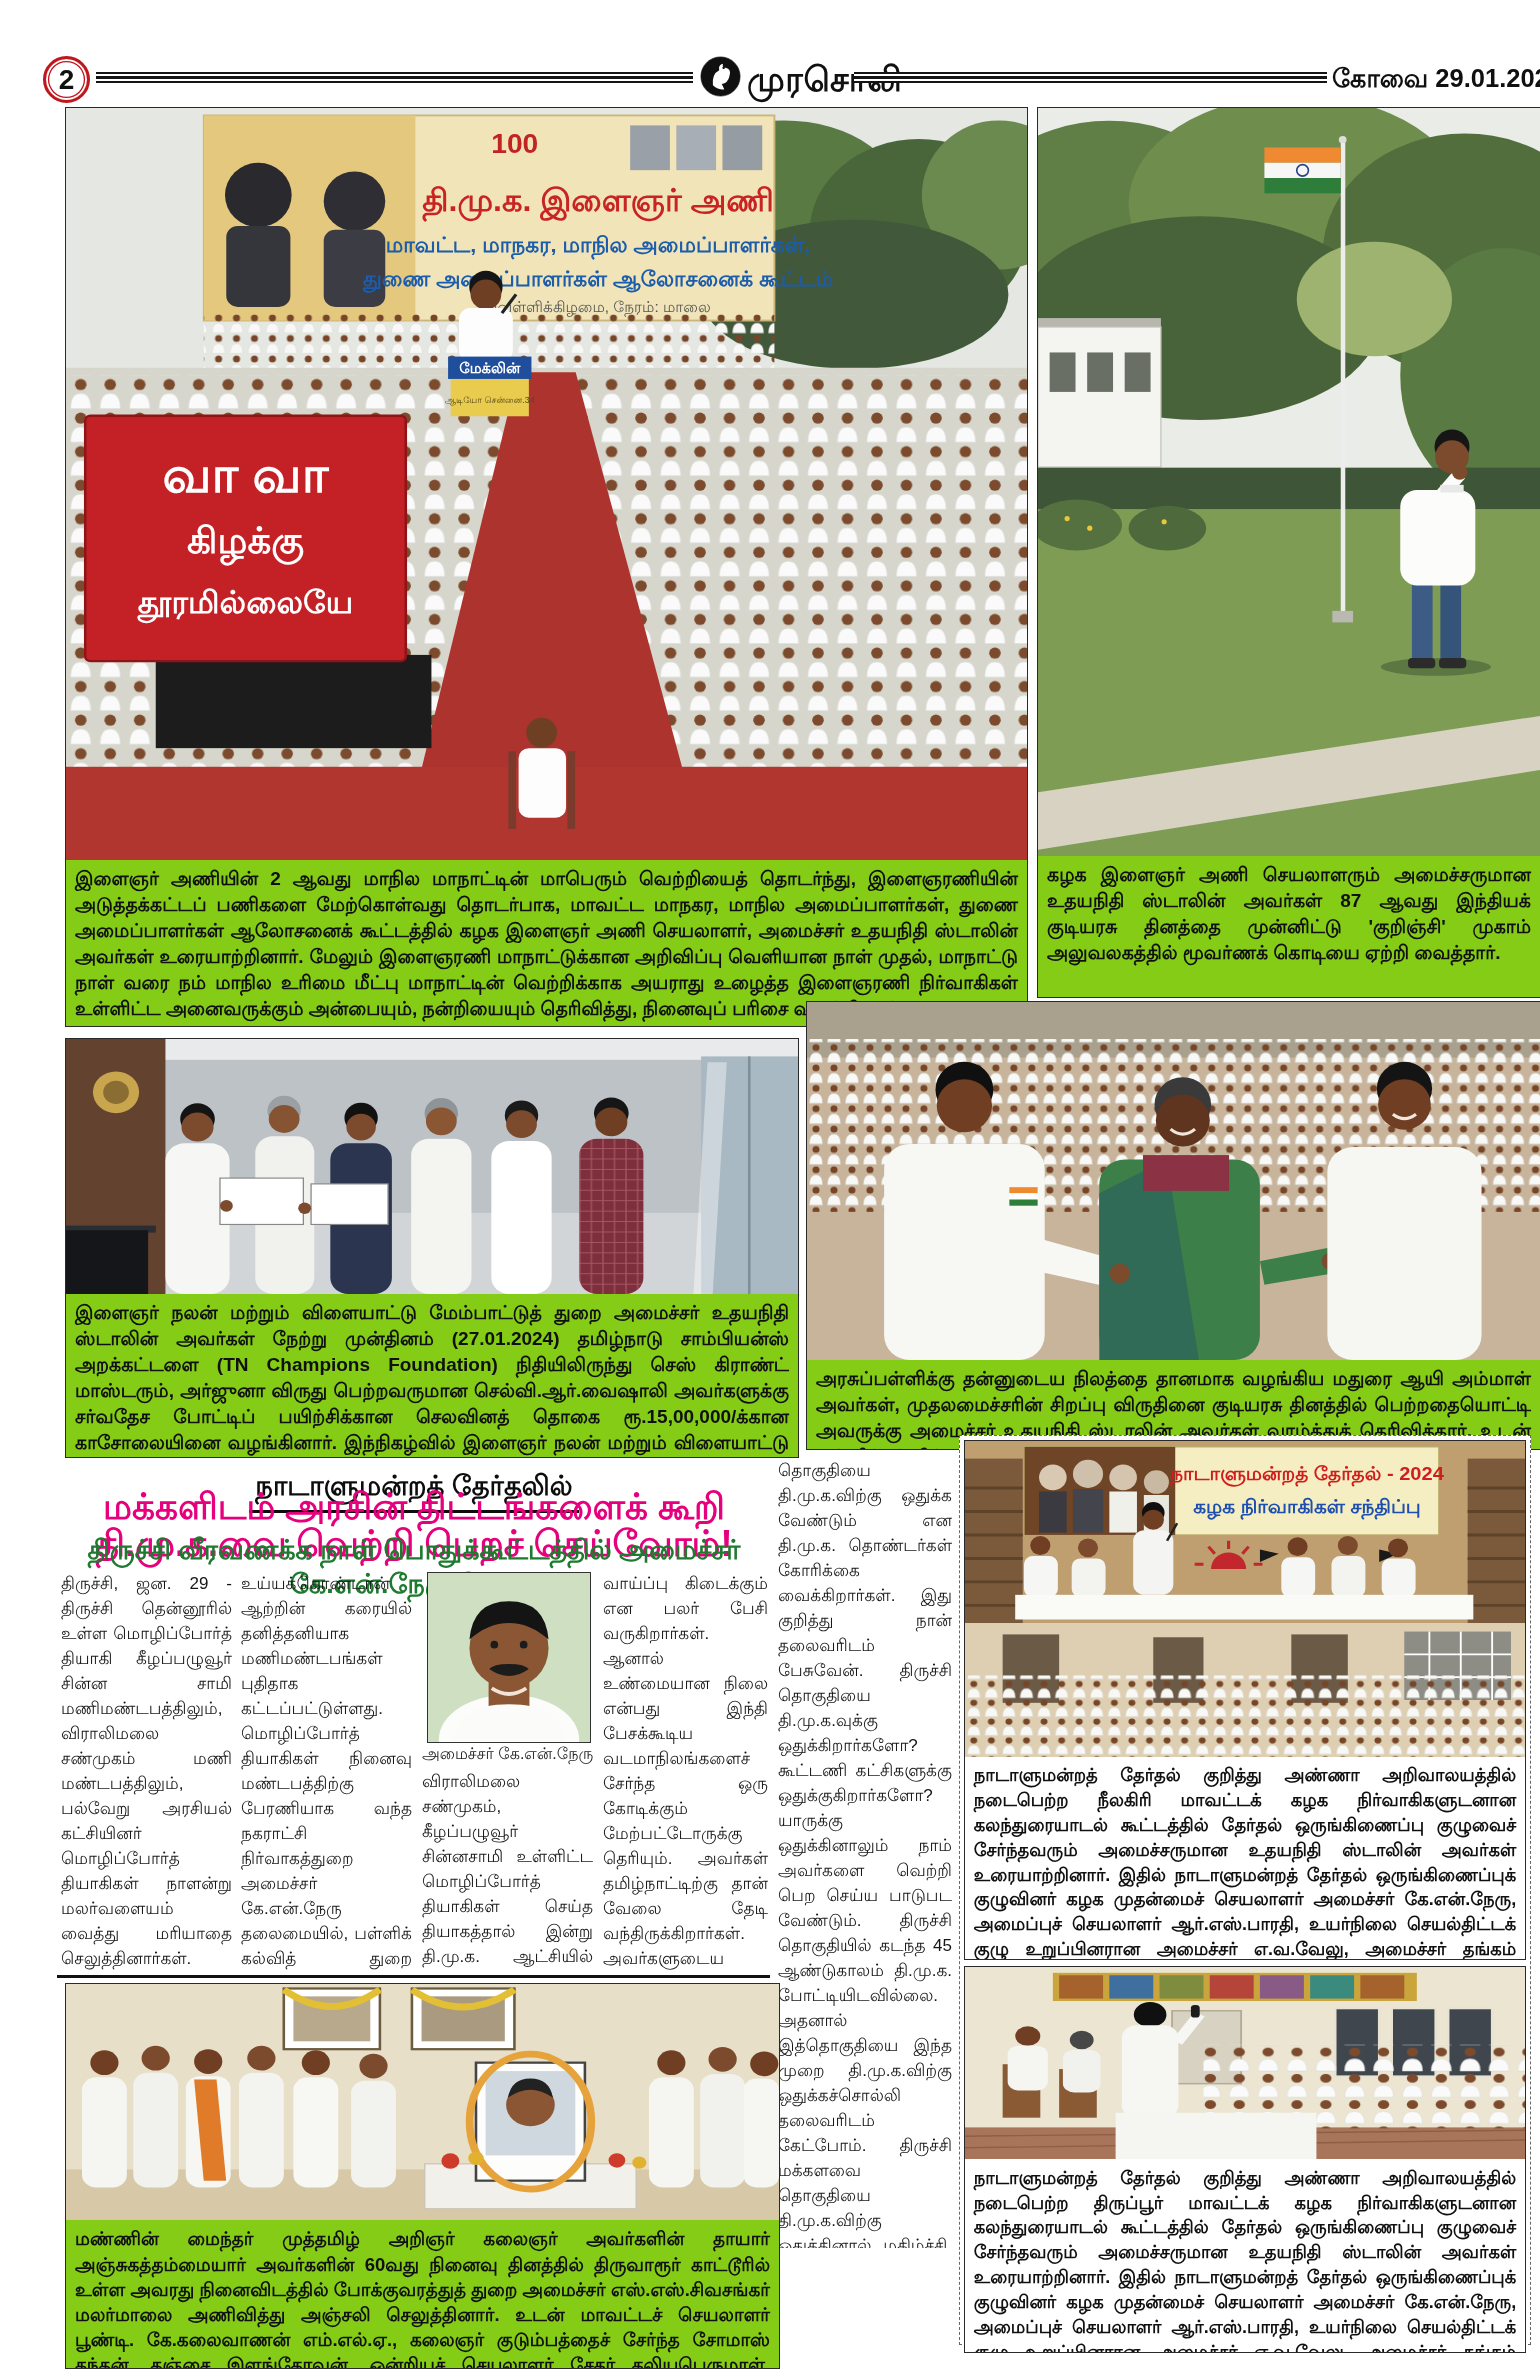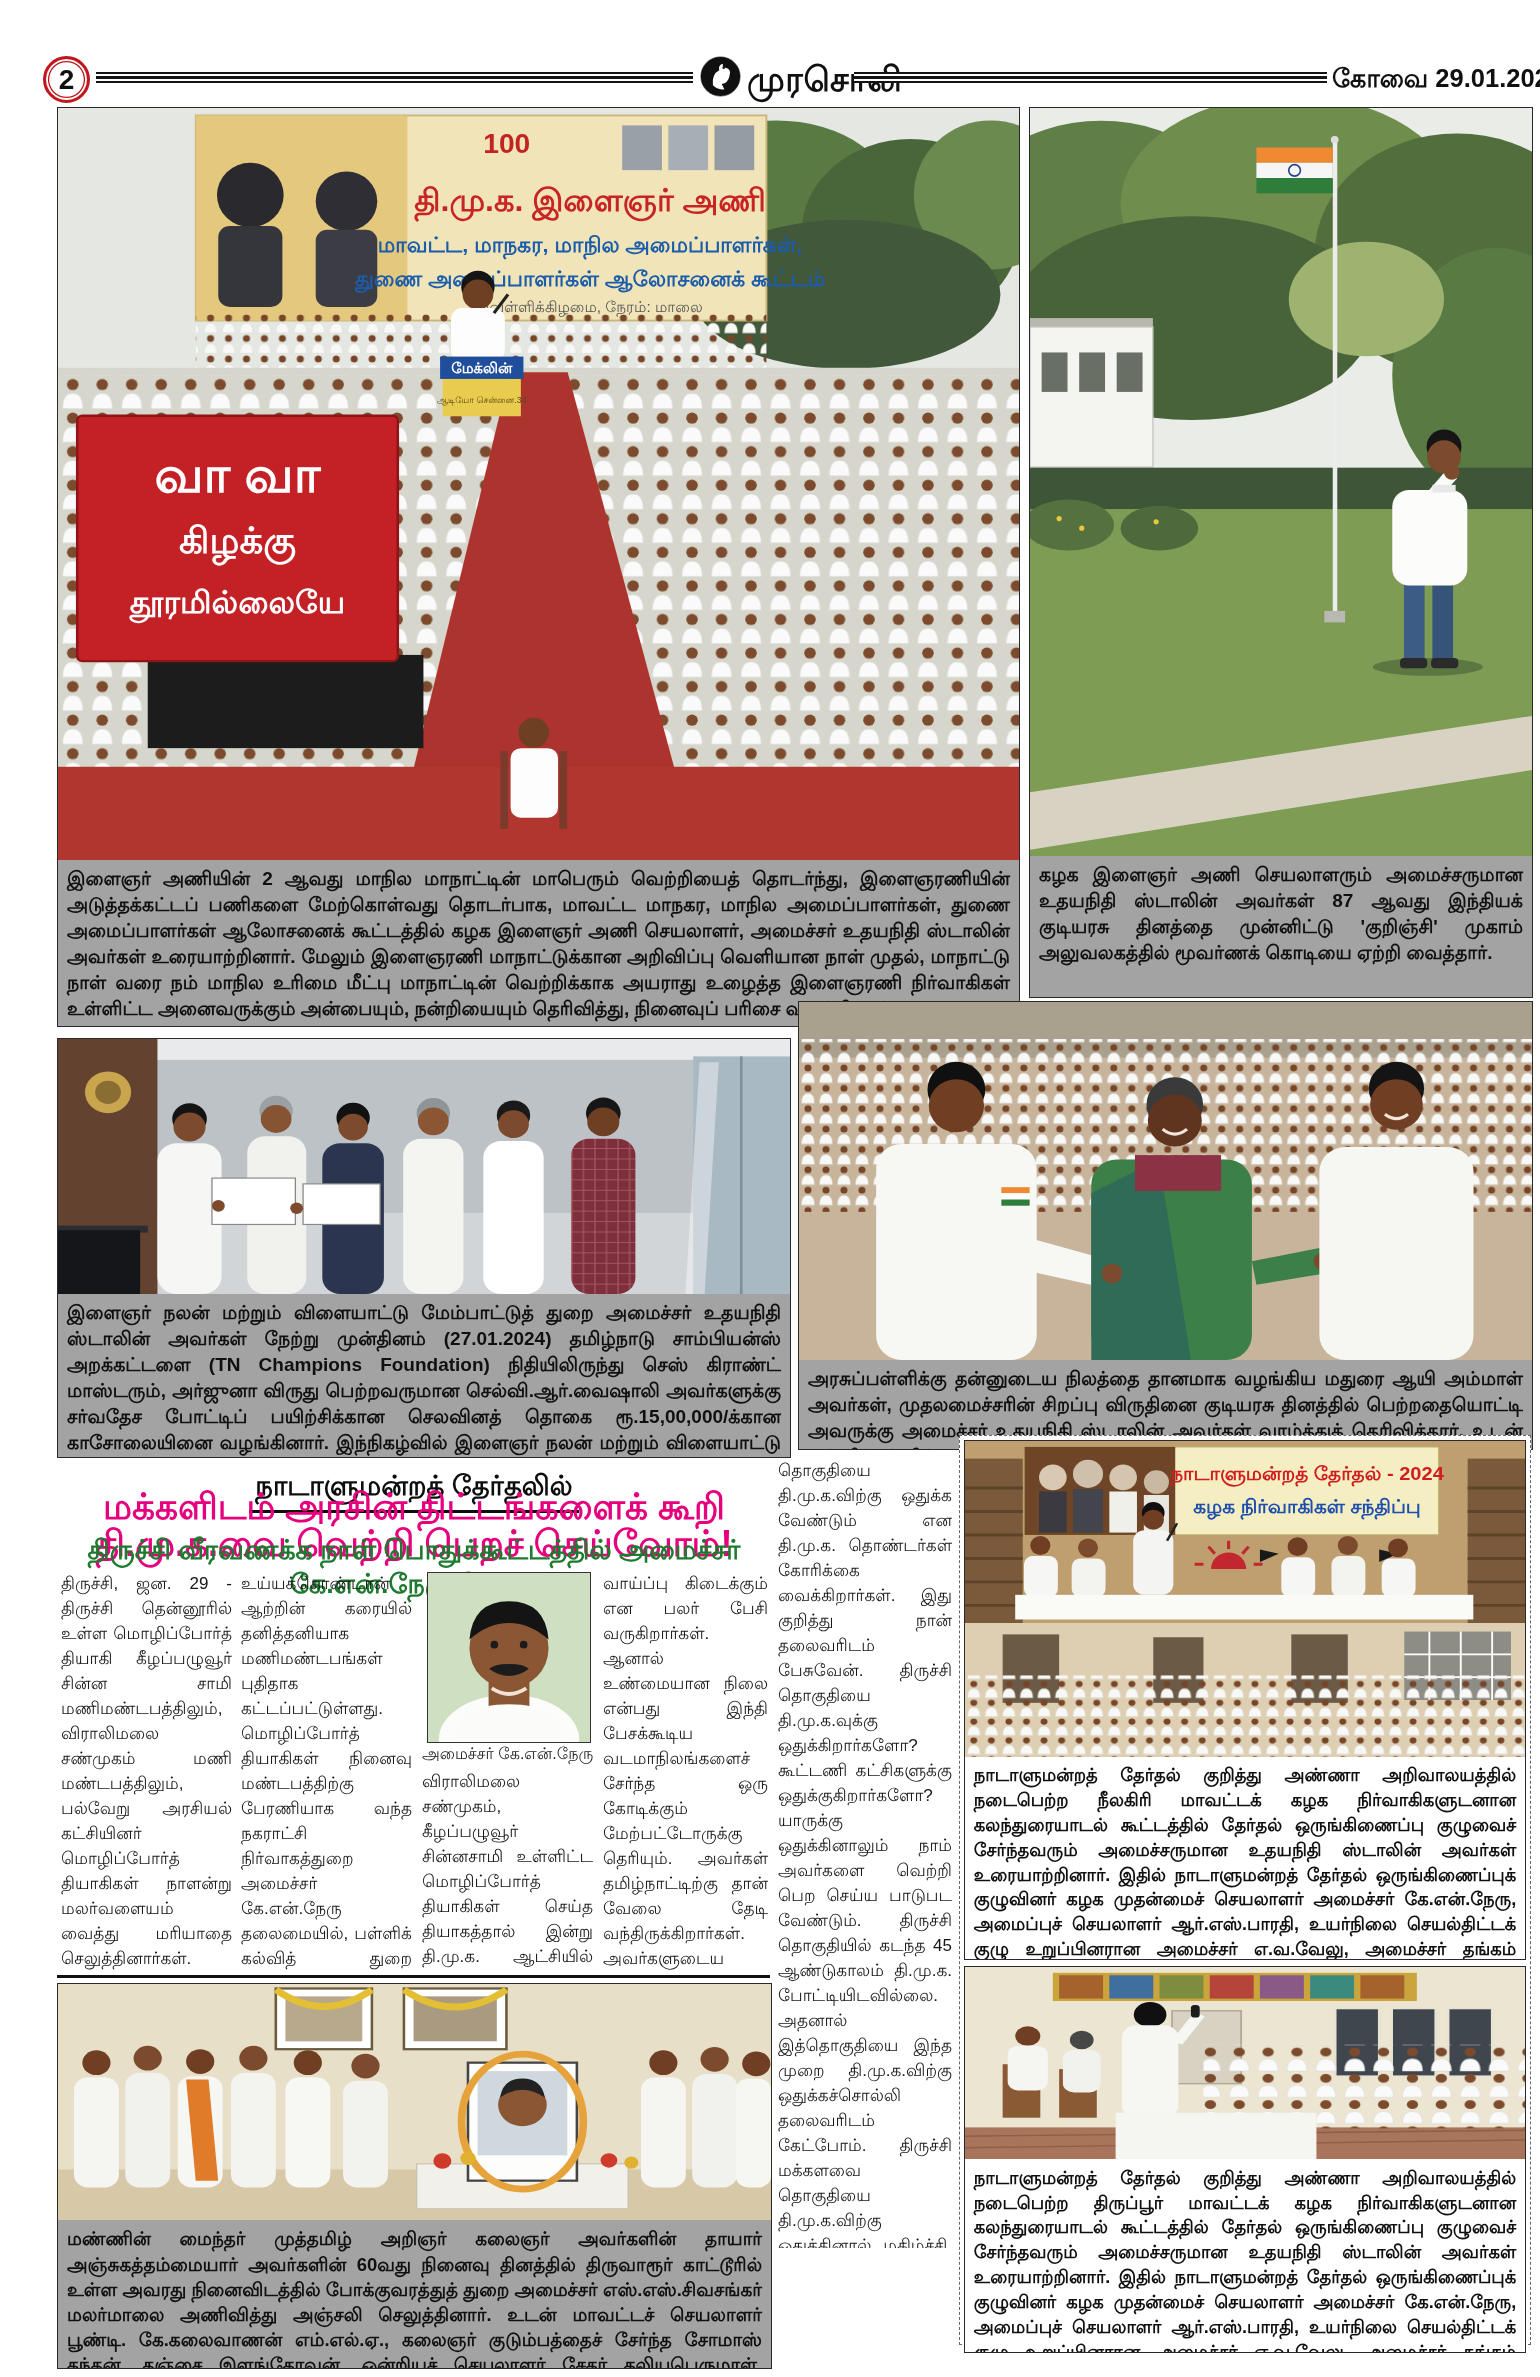--- a/index.html
+++ b/index.html
@@ -6,21 +6,21 @@
   .page{position:relative;width:1541px;height:2377px;background:#ffffff;font-family:"Liberation Sans",sans-serif;color:#111;overflow:hidden;}
   
   .pgnum{position:absolute;left:43px;top:56px;width:41px;height:41px;border:3.2px solid #c0161d;border-radius:50%;box-shadow:inset 0 0 0 1.9px #fff, inset 0 0 0 3.2px #c0161d;display:flex;align-items:center;justify-content:center;font-size:28px;font-weight:bold;color:#111;background:#fff;}
   .rule{position:absolute;height:11px;background:linear-gradient(#141414 0 1.9px,#fff 1.9px 3.8px,#141414 3.8px 7px,#fff 7px 9px,#141414 9px 11px);}
   .r1{left:96px;top:72px;width:597px;}
   .r2{left:854px;top:72px;width:473px;}
   .logo{position:absolute;left:699px;top:55px;}
   .masthead{position:absolute;left:747px;top:60px;font-size:34px;font-weight:bold;letter-spacing:0.6px;color:#101010;}
   .edition{position:absolute;left:1332px;top:64px;font-size:25.5px;font-weight:bold;color:#101010;white-space:nowrap;}
   
-  .box{position:absolute;border:1.9px solid #2a2a2a;background:#a3a3a3;overflow:hidden;}
+  .box{position:absolute;border:1.9px solid #2a2a2a;background:#84cc16;overflow:hidden;margin-left:8px;}
   .ph{display:block;width:100%;}
   .cap{font-weight:bold;font-size:19px;line-height:1.36;text-align:justify;padding:6.4px 9px 3.8px 9px;color:#101010;overflow:hidden;}
   .blockA{left:57px;top:107px;width:961px;height:918px;}
   .blockA .ph{height:752px;}
   .blockB{left:1029px;top:107px;width:502px;height:889px;}
   .blockB .ph{height:748px;}
   .blockC{left:57px;top:1038px;width:732px;height:418px;}
   .blockC .ph{height:255px;}
   .blockD{left:798px;top:1001px;width:733px;height:447px;}
   .blockD .ph{height:358px;}

